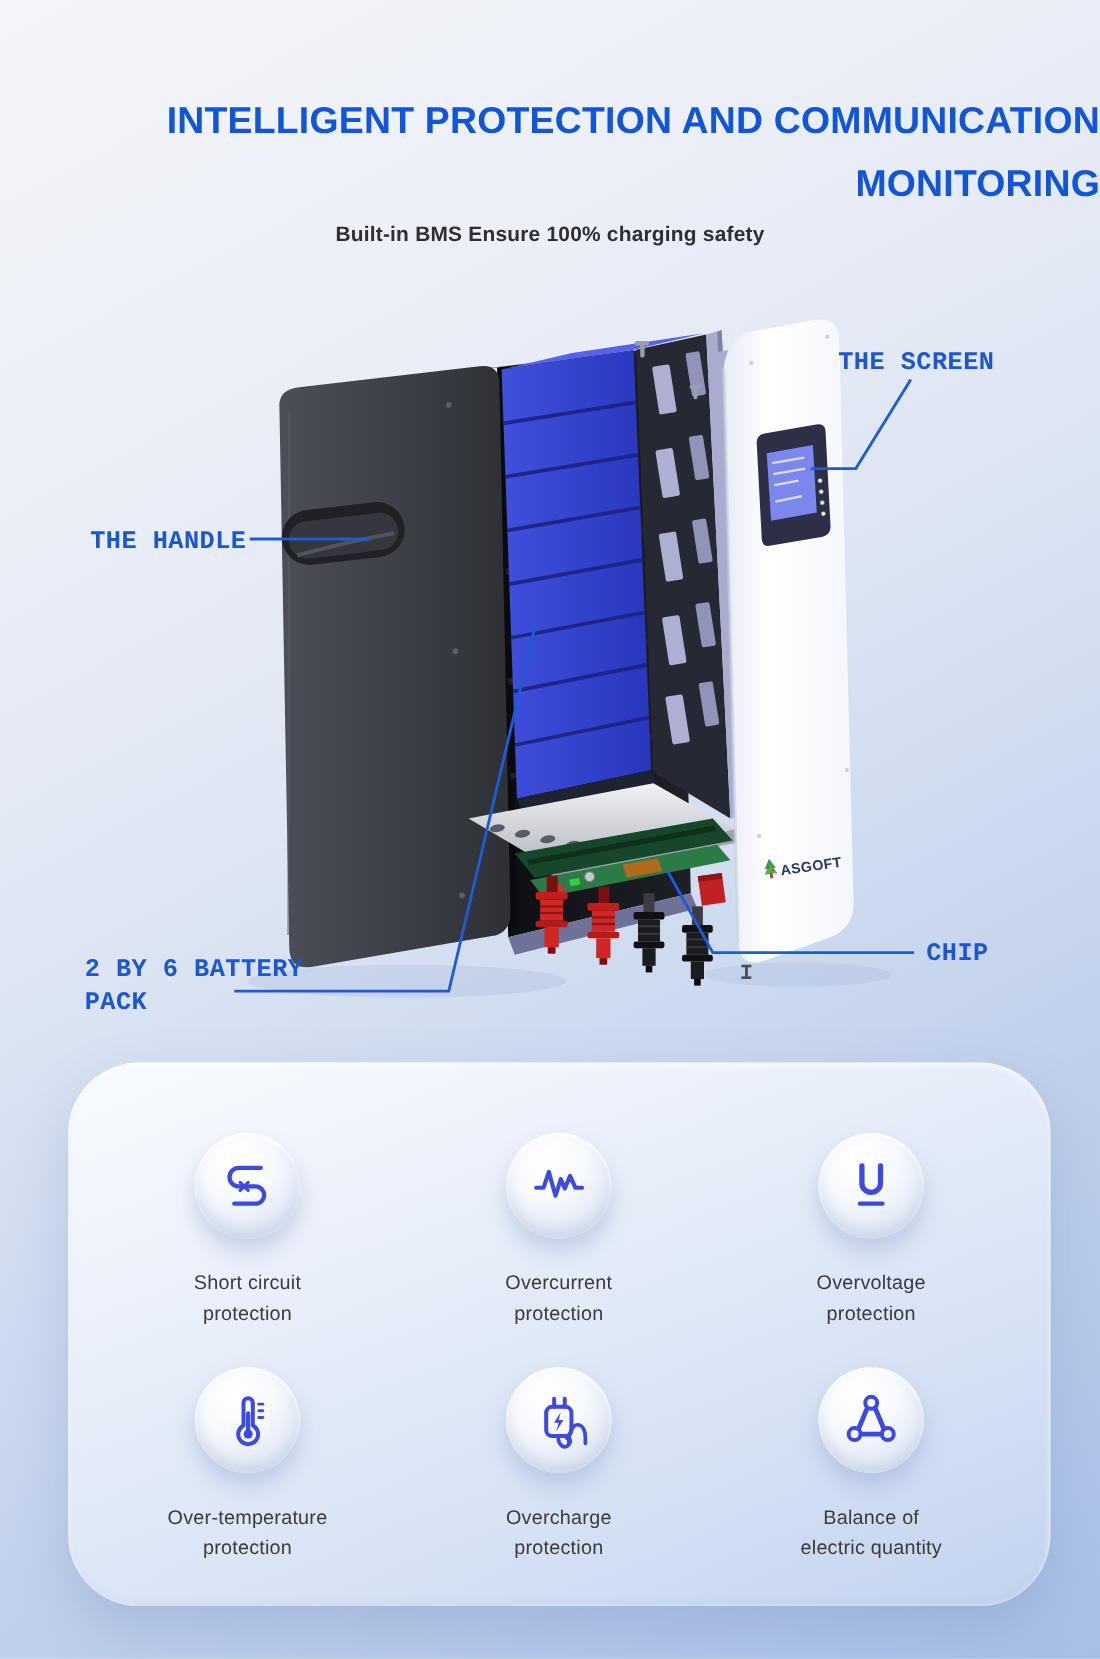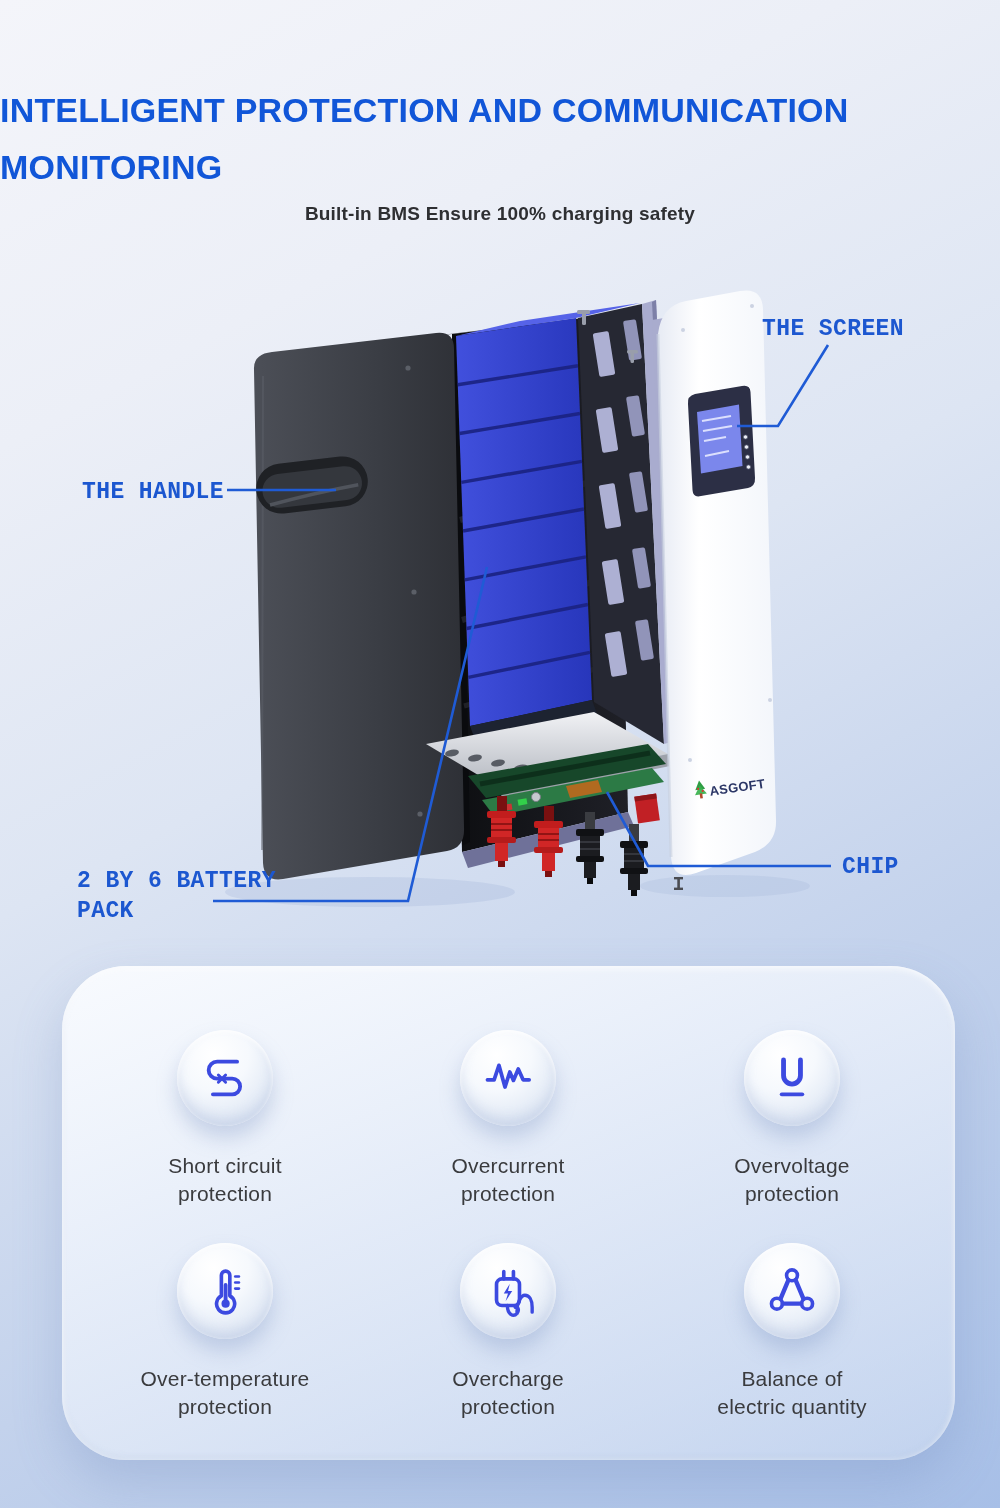--- a/index.html
+++ b/index.html
@@ -2,21 +2,21 @@
 <html><head>
 <meta charset="utf-8">
 <style>
   html,body{margin:0;padding:0;}
   body{
     width:1000px;height:1508px;position:relative;overflow:hidden;
     font-family:"Liberation Sans", sans-serif;
     background:linear-gradient(152deg,#f4f5fa 0%,#eceff7 22%,#dde5f3 45%,#c3d2ec 70%,#a7bfe7 100%);
   }
   .title{
-    position:absolute;left:0;top:82px;width:1000px;text-align:left;
+    position:absolute;left:0;top:82px;width:1000px;text-align:right;
     color:#1156d8;font-weight:bold;font-size:34px;line-height:57px;letter-spacing:0.2px;
   }
   .subtitle{
     position:absolute;left:0;top:203px;width:1000px;text-align:center;
     color:#2e2f32;font-weight:bold;font-size:19px;letter-spacing:0.2px;
   }
   .art{position:absolute;left:0;top:0;width:1000px;height:1508px;}
   .callout{
     position:absolute;color:#1c57d0;font-weight:bold;font-size:23px;letter-spacing:0.4px;line-height:30px;font-family:Liberation Mono, monospace;
   }
@@ -27,21 +27,21 @@
   }
   .fcell{position:absolute;width:262px;text-align:center;}
   .fcircle{
     width:96px;height:96px;border-radius:50%;margin:0 auto;
     background:radial-gradient(circle at 38% 26%,#ffffff 0%,#f6f9fd 38%,#e1e9f5 72%,#d2ddef 100%);
     box-shadow:0 12px 20px rgba(125,148,195,0.35), inset 0 2px 4px rgba(255,255,255,0.95), inset 0 -7px 12px rgba(158,175,212,0.30);
     display:flex;align-items:center;justify-content:center;
   }
   .fcircle svg{width:58px;height:58px;}
   .flabel{
-    margin-top:26px;color:#3a3b3e;font-size:21px;line-height:28px;font-weight:400;letter-spacing:0.2px;
+    margin-top:26px;color:#3a3b3e;font-size:18px;line-height:28px;font-weight:400;letter-spacing:0.2px;
   }
   .r1{top:1030px;} .r2{top:1243px;}
   .c1{left:94px;} .c2{left:377px;} .c3{left:661px;}
 </style>
 </head>
 <body>
 
 <div class="title">
   <div>INTELLIGENT PROTECTION AND COMMUNICATION</div>
   <div>MONITORING</div>

